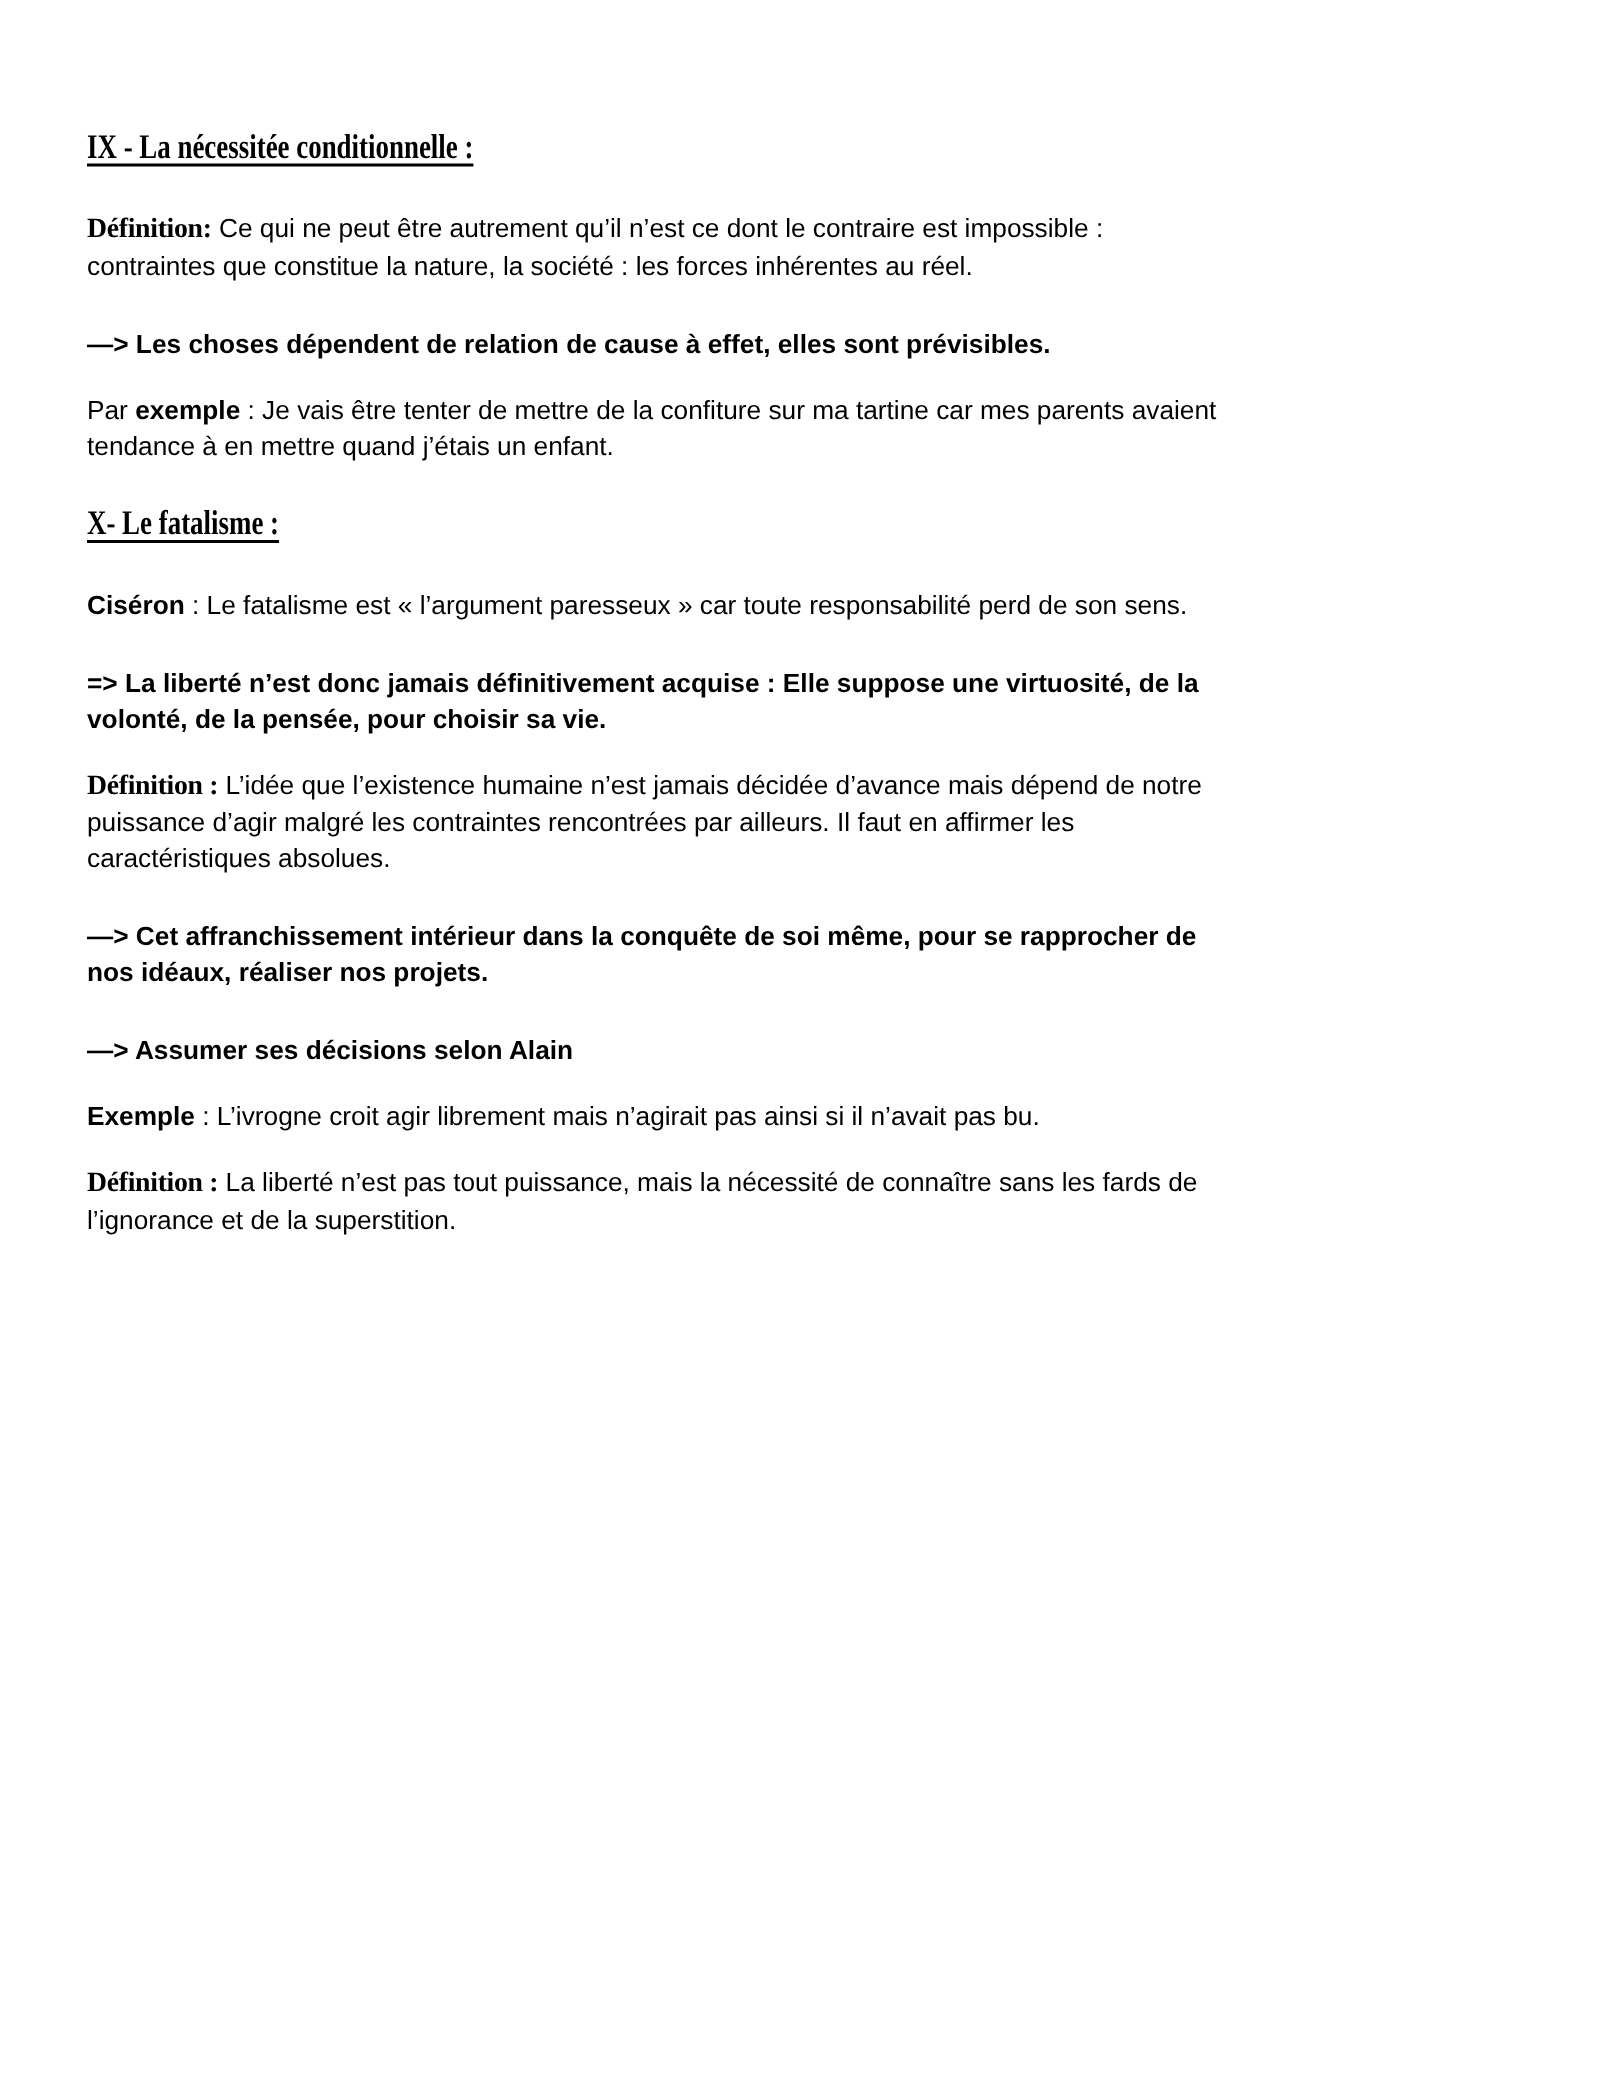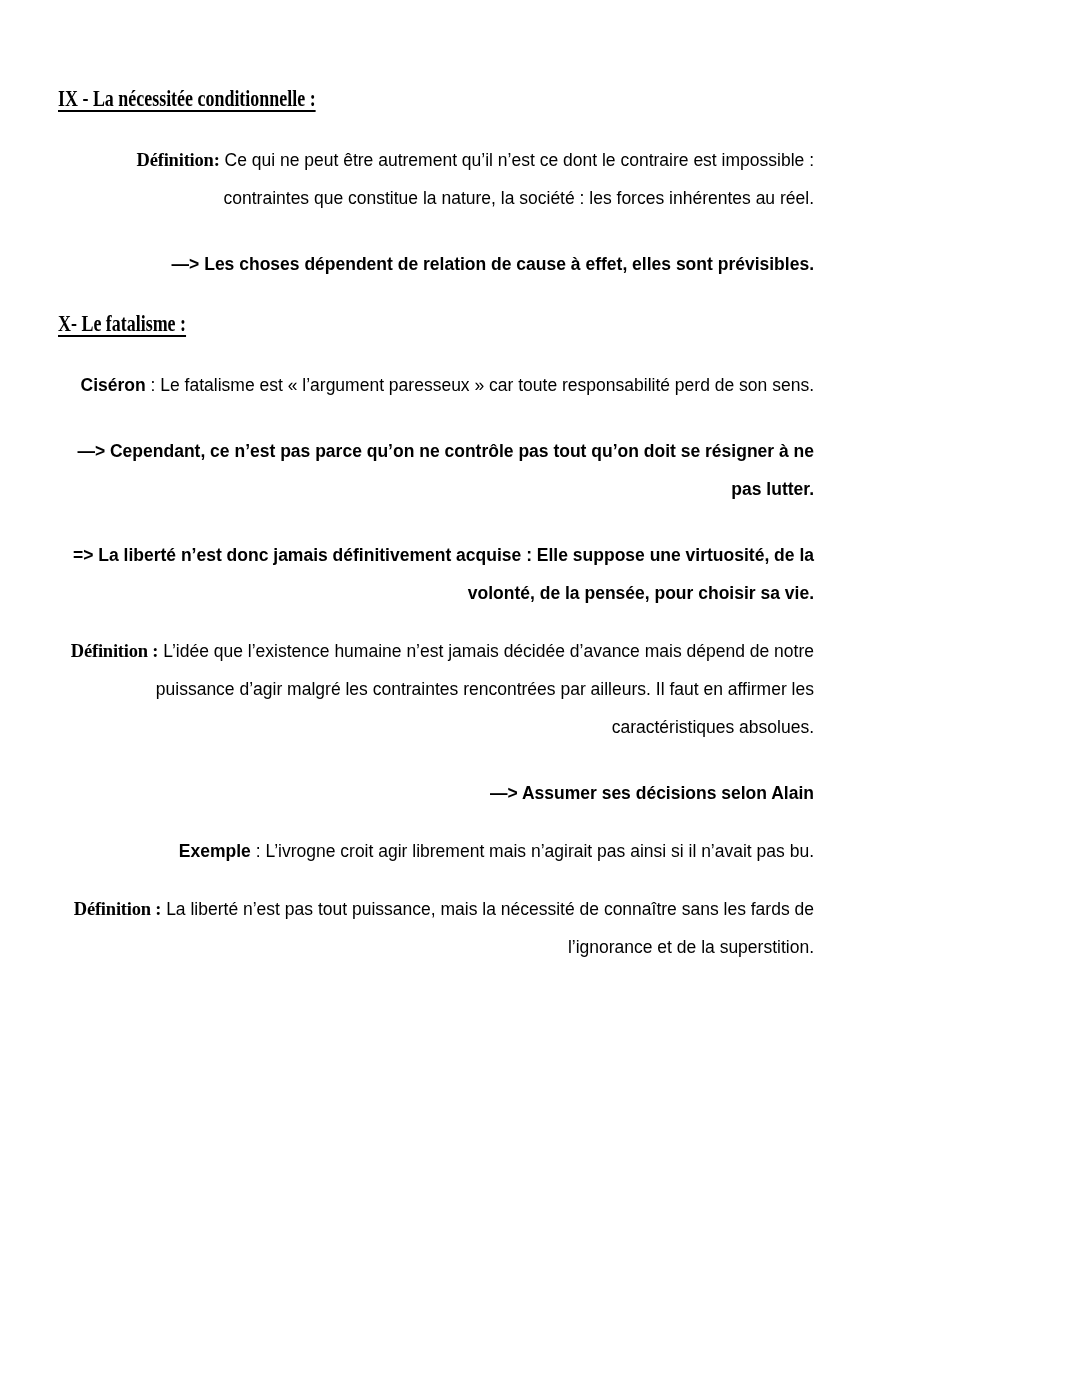--- a/index.html
+++ b/index.html
@@ -32,53 +32,53 @@
     transform: scaleX(0.78);
     transform-origin: 0 50%;
     text-decoration: underline;
     text-decoration-thickness: 2px;
     text-underline-offset: 4px;
   }
   .para {
     margin: 0 0 20px 0;
     font-family: "Liberation Sans", sans-serif;
     font-size: 17.5px;
-    line-height: 38px;
+    line-height: 24px;
     max-width: 952px;
-    text-align: right;
   }
   .para.bold { font-weight: bold; margin-top: 28px; }
   .def-label {
     font-family: "Liberation Serif", serif;
     font-weight: bold;
     font-size: 18.5px;
     letter-spacing: -0.2px;
   }
   .b { font-weight: bold; }
 </style>
 </head>
 <body>
 
 <div class="page">
 
   <section class="section">
     <h2 class="heading"><span class="heading-inner">IX - La nécessitée conditionnelle :</span></h2>
     <p class="para"><span class="def-label">Définition:</span><span> Ce qui ne peut être autrement qu’il n’est ce dont le contraire est impossible : contraintes que constitue la nature, la société : les forces inhérentes au réel.</span></p>
     <p class="para bold">—&gt; Les choses dépendent de relation de cause à effet, elles sont prévisibles.</p>
+    <p class="para"><span>Par </span><span class="b">exemple</span><span> : Je vais être tenter de mettre de la confiture sur ma tartine car mes parents avaient tendance à en mettre quand j’étais un enfant.</span></p>
   </section>
 
   <section class="section">
     <h2 class="heading"><span class="heading-inner">X- Le fatalisme :</span></h2>
     <p class="para"><span class="b">Ciséron</span><span> : Le fatalisme est « l’argument paresseux » car toute responsabilité perd de son sens.</span></p>
-    <p class="para bold">—&gt; Cependant, ce n’est pas parce qu’on ne contrôle pas tout qu’on doit se résigner à ne pas lutter.</p>
     <p class="para bold">=&gt; La liberté n’est donc jamais définitivement acquise : Elle suppose une virtuosité, de la volonté, de la pensée, pour choisir sa vie.</p>
   </section>
 
   <section class="section">
     <p class="para"><span class="def-label">Définition :</span><span> L’idée que l’existence humaine n’est jamais décidée d’avance mais dépend de notre puissance d’agir malgré les contraintes rencontrées par ailleurs. Il faut en affirmer les caractéristiques absolues.</span></p>
+    <p class="para bold">—&gt; Cet affranchissement intérieur dans la conquête de soi même, pour se rapprocher de nos idéaux, réaliser nos projets.</p>
     <p class="para bold">—&gt; Assumer ses décisions selon Alain</p>
   </section>
 
   <section class="section">
     <p class="para"><span class="b">Exemple</span><span> : L’ivrogne croit agir librement mais n’agirait pas ainsi si il n’avait pas bu.</span></p>
     <p class="para"><span class="def-label">Définition :</span><span> La liberté n’est pas tout puissance, mais la nécessité de connaître sans les fards de l’ignorance et de la superstition.</span></p>
   </section>
 
 
 </div>

